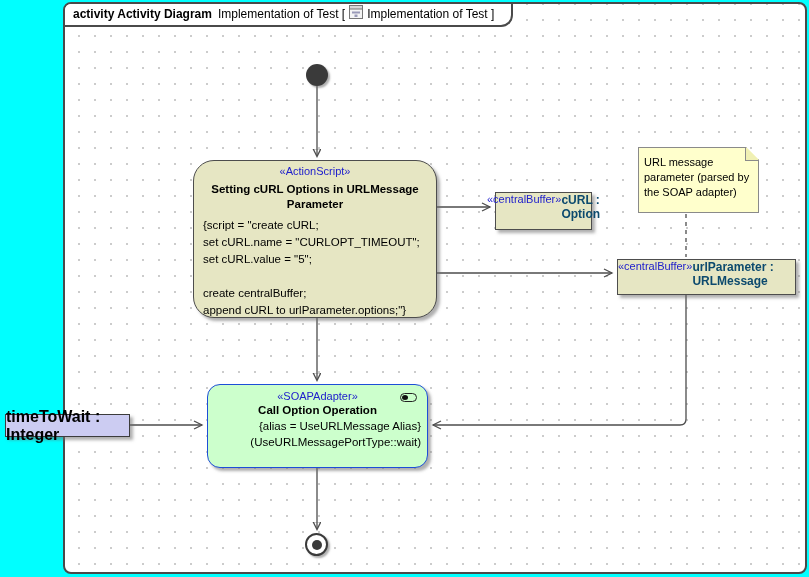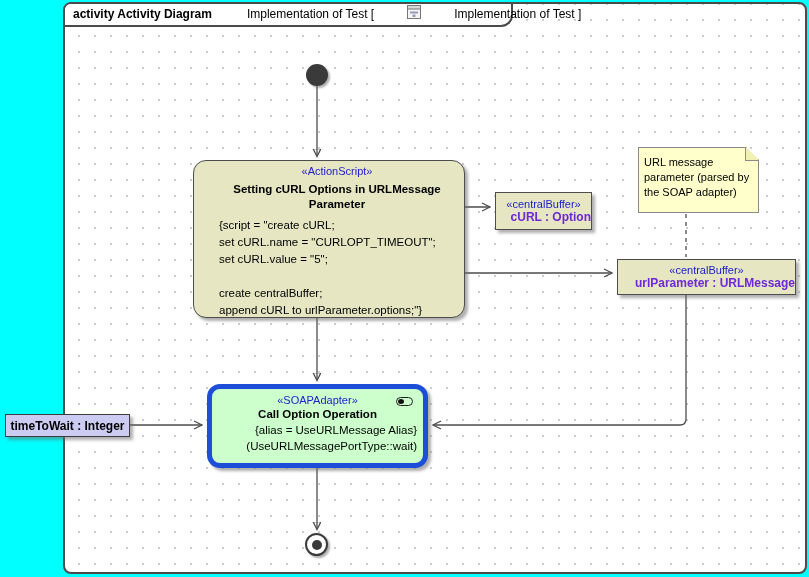--- a/index.html
+++ b/index.html
@@ -17,21 +17,21 @@
     background-image:radial-gradient(circle,#cccccc 0.9px,transparent 1.1px);
     background-size:16px 16px; background-position:6px 8px;
     border:2px solid #4a4a4a; border-radius:8px;
   }
   .frame-tab {
     position:absolute; left:0; top:0; width:448px; height:23px;
     background:#ffffff;
     border-right:2px solid #4a4a4a; border-bottom:2px solid #4a4a4a;
     border-top-left-radius:6px; border-bottom-right-radius:12px;
     display:flex; align-items:center; padding:0 10px 2px 8px;
-    font-size:12px; color:#000; white-space:nowrap;gap:29px;
+    font-size:12px; color:#000; white-space:nowrap;
   }
   .frame-tab b { font-weight:bold; margin-right:6px; }
   .frame-tab .ref-icon { display:inline-block; margin:0 4px; }
   
   svg.wires { position:absolute; left:0; top:0; width:809px; height:577px; z-index:2; }
   svg.wires path { stroke:#4d4d4d; stroke-width:1.3; fill:none; }
   
   .node { position:absolute; z-index:3; }
   .shadow { box-shadow:3px 3px 3px rgba(110,110,110,0.55); }
   .stereo { color:#2020cc; font-size:11px; text-align:center; }
@@ -41,63 +41,63 @@
     background:#3a3a3a; box-shadow:2px 2px 2px rgba(110,110,110,0.55);
   }
   .final-node {
     left:305px; top:533px; width:23px; height:23px; border-radius:50%;
     background:#ffffff; border:2px solid #3a3a3a;
     box-shadow:2px 2px 2px rgba(110,110,110,0.55);
     display:flex; align-items:center; justify-content:center;
   }
   .final-node .dot { width:10px; height:10px; border-radius:50%; background:#3a3a3a; }
   .action {
-    left:193px; top:160px; width:272px; height:158px;
-    background:#e6e6c3; border:1px solid #4d4d4d; border-radius:13px;
-    padding:4px 6px 0 22px;
+    left:193px; top:160px; width:244px; height:158px;
+    background:#e6e6c3; border:1px solid #4d4d4d; border-radius:21px;
+    padding:4px 6px 0 6px;
   }
   .action .ntitle { margin:5px 4px 5px 4px; line-height:15px; }
   .code-line { font-size:11.5px; color:#000; padding-left:3px; min-height:17px; line-height:17px; white-space:nowrap; }
   .soap {
     left:207px; top:384px; width:221px; height:84px;
-    background:#ccffcc; border:5px solid #1d4ed8; border-radius:13px;
+    background:#ccffcc; border:1px solid #1d4ed8; border-radius:13px;
     padding:5px 6px 0 6px;
   }
   .soap .ntitle { line-height:16px; }
   .soap .cline { font-size:11.5px; text-align:right; line-height:16px; color:#000; }
   .call-icon {
     position:absolute; right:10px; top:8px; width:17px; height:9px;
     border:1px solid #222; border-radius:5px; background:#ccffcc;
   }
   .call-icon .pin {
     position:absolute; left:1px; top:1px; width:6px; height:5px;
     border-radius:50%; background:#111;
   }
   .buffer {
     background:#e6e6c3; border:1px solid #4d4d4d;
-    display:flex; flex-direction:column; justify-content:center;
+    display:flex; flex-direction:row; justify-content:center;
   }
-  .buffer .blabel { font-size:12px; font-weight:bold; text-align:right; color:#6d28d9; }
+  .buffer .blabel { font-size:12px; font-weight:bold; text-align:left; color:#0c4a6e; }
   .buffer-curl { left:495px; top:192px; width:97px; height:38px; }
   .buffer-url  { left:617px; top:259px; width:179px; height:36px; }
   .note {
     left:638px; top:147px; width:121px; height:66px;
     background:#ffffcc; border:1px solid #8a8a8a;
     clip-path:polygon(0 0, calc(100% - 13px) 0, 100% 13px, 100% 100%, 0 100%);
     padding:7px 4px 4px 5px; font-size:11px; line-height:15px; color:#000;
   }
   .note .fold {
     position:absolute; right:0; top:0; width:13px; height:13px;
     background:#f0f0b4; border-left:1px solid #8a8a8a; border-bottom:1px solid #8a8a8a;
   }
   .param {
     left:5px; top:414px; width:125px; height:23px;
     background:#ccccf2; border:1px solid #3c3c3c;
     display:flex; align-items:center; justify-content:center;
-    font-size:12px; font-weight:bold; color:#000; z-index:4;
+    font-size:16px; font-weight:bold; color:#000; z-index:4;
   }
 </style>
 </head>
 <body>
 
 <div class="frame">
   <div class="frame-tab">
     <b>activity Activity Diagram</b>
     <span>Implementation of Test [</span>
     <span class="ref-icon">

